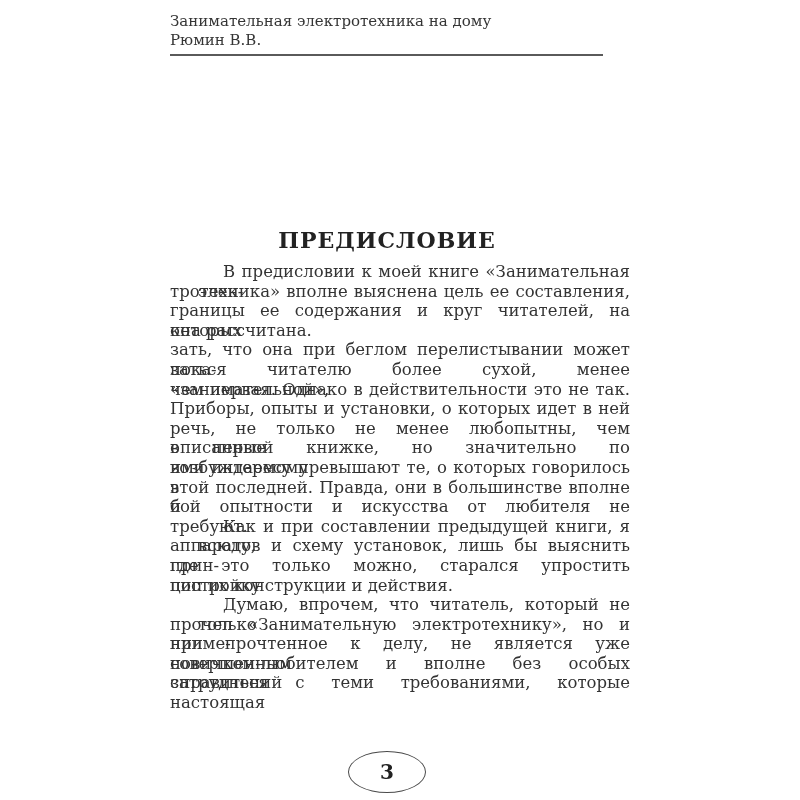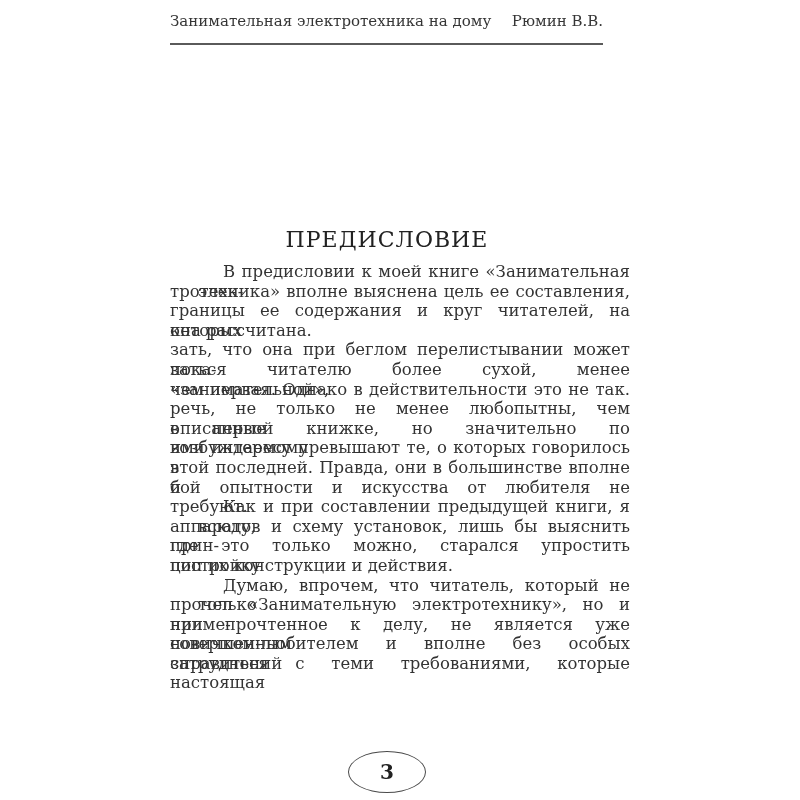--- a/index.html
+++ b/index.html
@@ -13,32 +13,33 @@
   }
   .running-header {
     position: absolute;
     left: 170px; top: 12px;
     width: 433px;
     display: flex;
     justify-content: space-between;
     align-items: baseline;
     font-size: 15px;
     line-height: 19px;
-    padding-bottom: 12px;
+    padding-bottom: 4px;
     border-bottom: 2px solid #5a5a5a;
     color: #353535;
+    flex-direction: column;
   }
   .chapter-title {
     position: absolute;
     left: 170px; top: 227px;
     width: 460px;
     transform: translateX(-13px);
     text-align: center;
     font-size: 22px;
-    font-weight: normal;
+    font-weight: bold;
     letter-spacing: 1px;
     color: #222222;
   }
   .body-text {
     position: absolute;
     left: 170px; top: 262px;
     width: 460px;
     font-size: 16.5px;
     color: #333333;
   }
@@ -82,20 +83,21 @@
     <div class="paragraph">
       <div class="line first">В предисловии к моей книге «Занимательная элек-</div>
       <div class="line">тротехника» вполне выяснена цель ее составления,</div>
       <div class="line">границы ее содержания и круг читателей, на которых</div>
       <div class="line last">она рассчитана.</div>
     </div>
     <div class="paragraph">
       <div class="line">зать, что она при беглом перелистывании может пока-</div>
       <div class="line">заться читателю более сухой, менее «занимательной»,</div>
       <div class="line">чем первая. Однако в действительности это не так.</div>
+      <div class="line">Приборы, опыты и установки, о которых идет в ней</div>
       <div class="line">речь, не только не менее любопытны, чем описанные</div>
       <div class="line">в первой книжке, но значительно по возбуждаемому</div>
       <div class="line">ими интересу превышают те, о которых говорилось в</div>
       <div class="line">этой последней. Правда, они в большинстве вполне и</div>
       <div class="line last">бой опытности и искусства от любителя не требуют.</div>
     </div>
     <div class="paragraph">
       <div class="line first">Как и при составлении предыдущей книги, я всюду,</div>
       <div class="line">аппаратов и схему установок, лишь бы выяснить прин-</div>
       <div class="line">где это только можно, старался упростить постройку</div>

